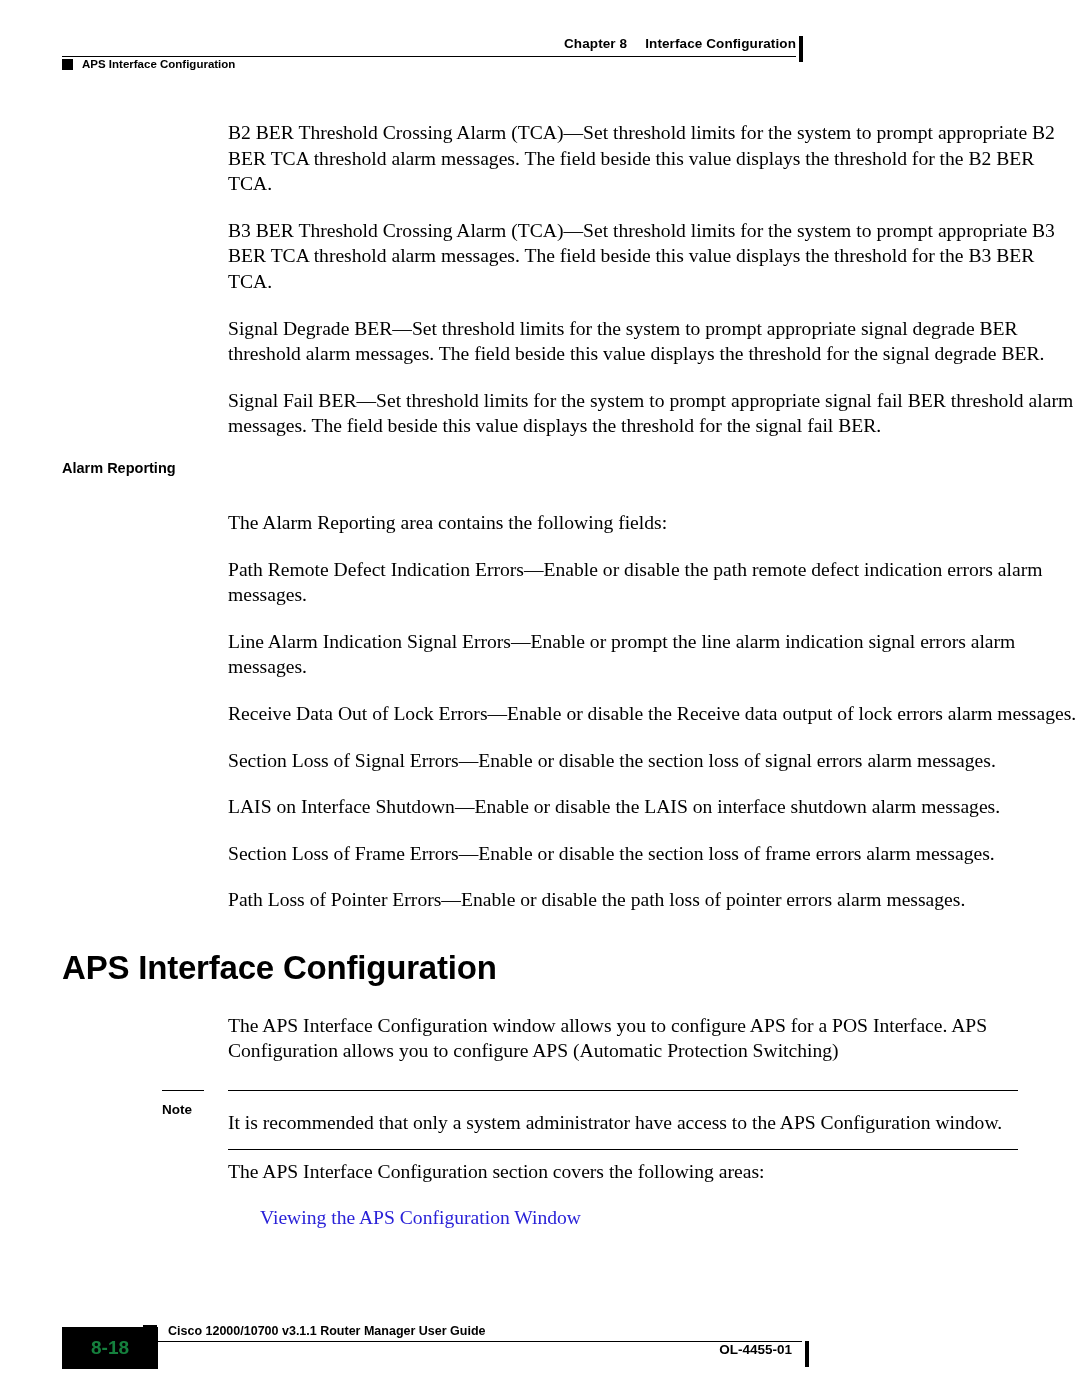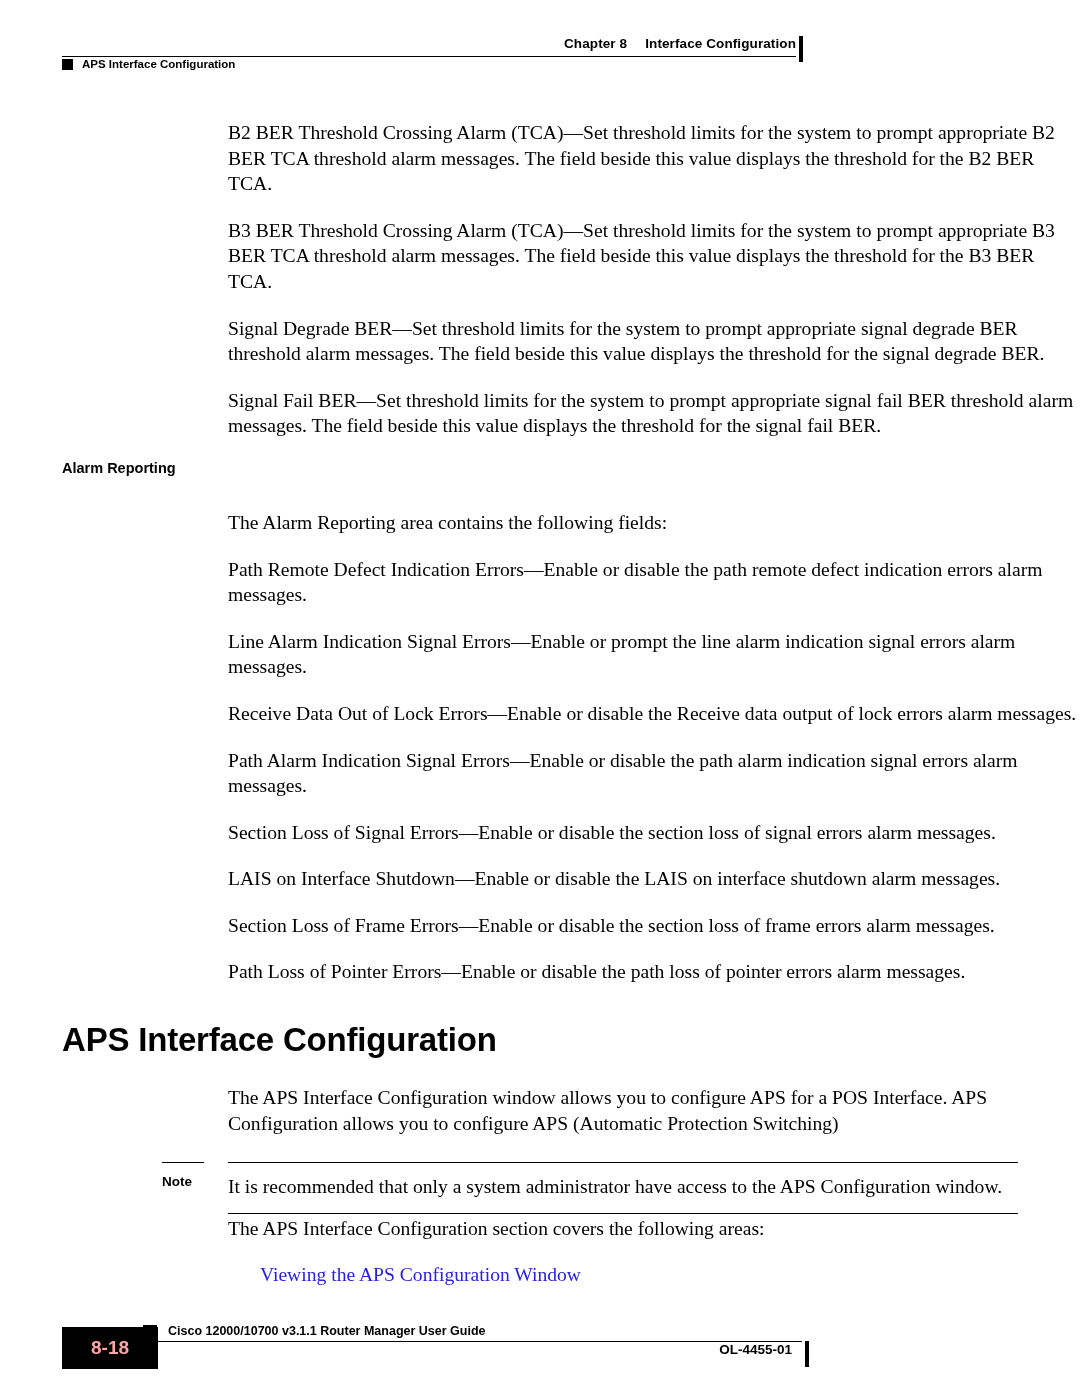--- a/index.html
+++ b/index.html
@@ -109,22 +109,22 @@
     margin: 36px 0 26px 62px;
     font-family: "Liberation Sans", sans-serif;
     font-weight: bold;
     font-size: 33px;
     letter-spacing: -0.2px;
   }
 
   
   .note {
     position: relative;
-    margin: 26px 62px 2px 0;
-    padding-top: 12px;
+    margin: 26px 62px 9px 0;
+    padding-top: 20px;
   }
   .note-rule-short {
     position: absolute;
     top: 0;
     left: 162px;
     width: 42px;
     border-top: 1.4px solid #000;
   }
   .note-rule-long {
     position: absolute;
@@ -181,21 +181,21 @@
     width: 864px;
     height: 62px;
   }
   .ftr-pagebox {
     position: absolute;
     left: 62px;
     bottom: 0;
     width: 96px;
     height: 42px;
     background: #000;
-    color: #fca5a5;
+    color: #15803d;
     font-family: "Liberation Sans", sans-serif;
     font-weight: bold;
     font-size: 19px;
     display: flex;
     align-items: center;
     justify-content: center;
   }
   .ftr-square {
     position: absolute;
     left: 143px;
@@ -265,21 +265,20 @@
   <div class="marginal-head">
     <span class="label">Alarm Reporting</span>
     <div class="marginal-head-spacer"></div>
   </div>
 
   <div class="text-col">
     <p class="body">The Alarm Reporting area contains the following fields:</p>
     <p class="body">Path Remote Defect Indication Errors—Enable or disable the path remote defect indication errors alarm messages.</p>
     <p class="body">Line Alarm Indication Signal Errors—Enable or prompt the line alarm indication signal errors alarm messages.</p>
     <p class="body">Receive Data Out of Lock Errors—Enable or disable the Receive data output of lock errors alarm messages.</p>
-    <p class="body">Path Alarm Indication Signal Errors—Enable or disable the path alarm indication signal errors alarm messages.</p>
     <p class="body">Section Loss of Signal Errors—Enable or disable the section loss of signal errors alarm messages.</p>
     <p class="body">LAIS on Interface Shutdown—Enable or disable the LAIS on interface shutdown alarm messages.</p>
     <p class="body">Section Loss of Frame Errors—Enable or disable the section loss of frame errors alarm messages.</p>
     <p class="body">Path Loss of Pointer Errors—Enable or disable the path loss of pointer errors alarm messages.</p>
   </div>
 
   <h1 class="section">APS Interface Configuration</h1>
 
   <div class="text-col">
     <p class="body">The APS Interface Configuration window allows you to configure APS for a POS Interface. APS Configuration allows you to configure APS (Automatic Protection Switching)</p>

